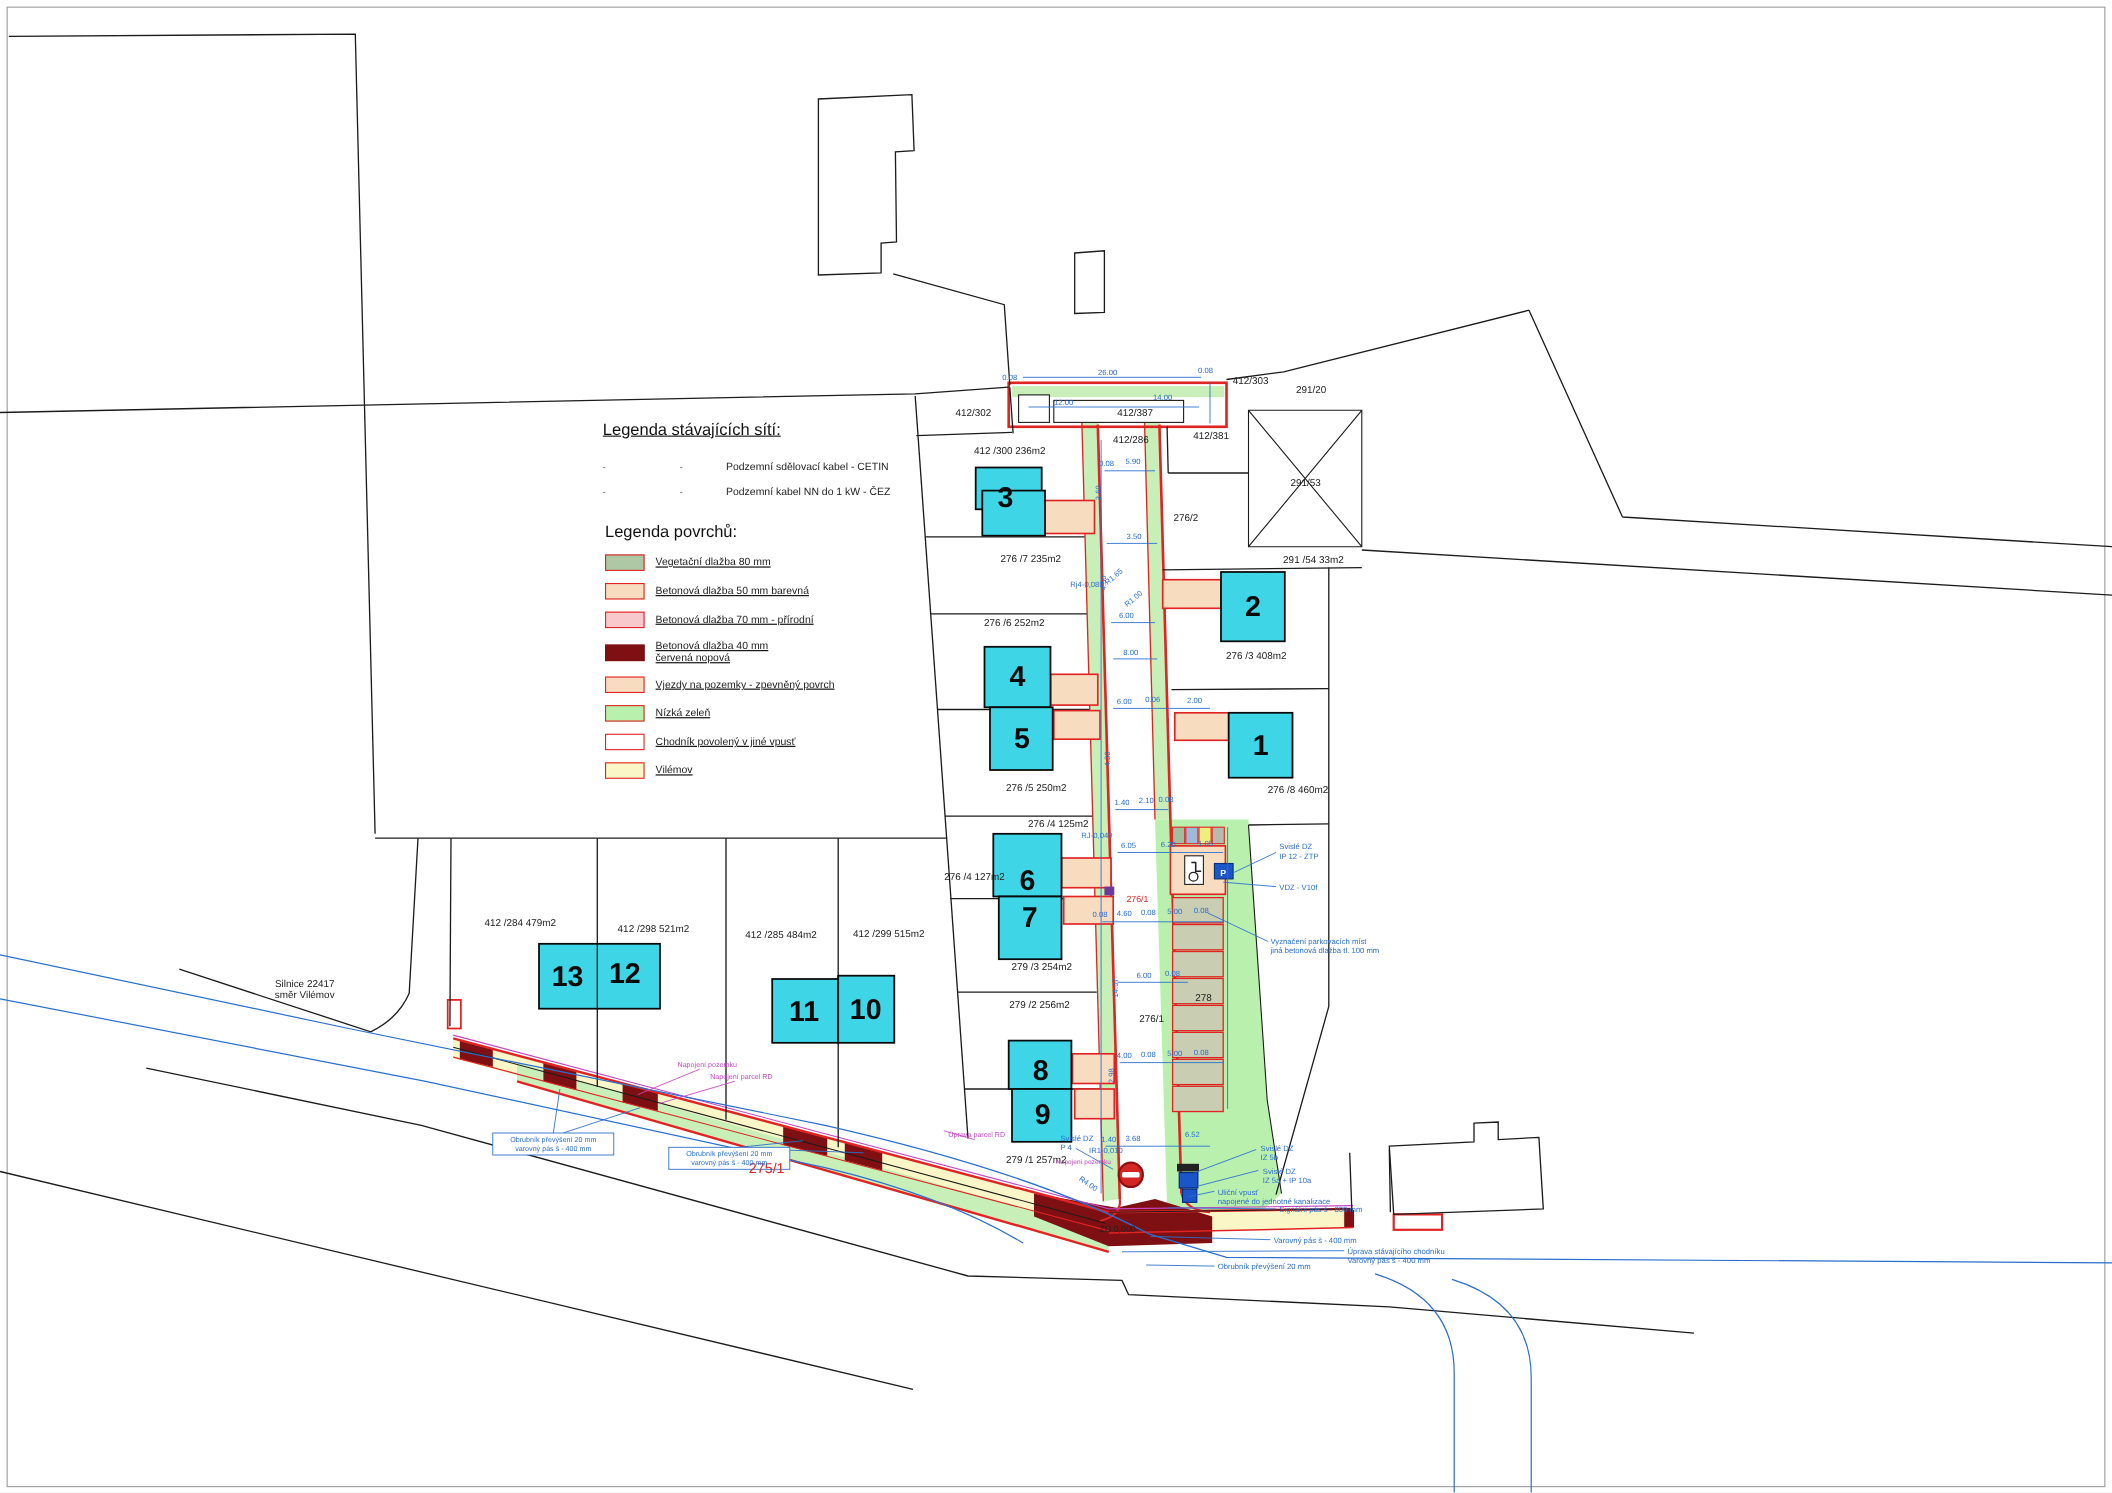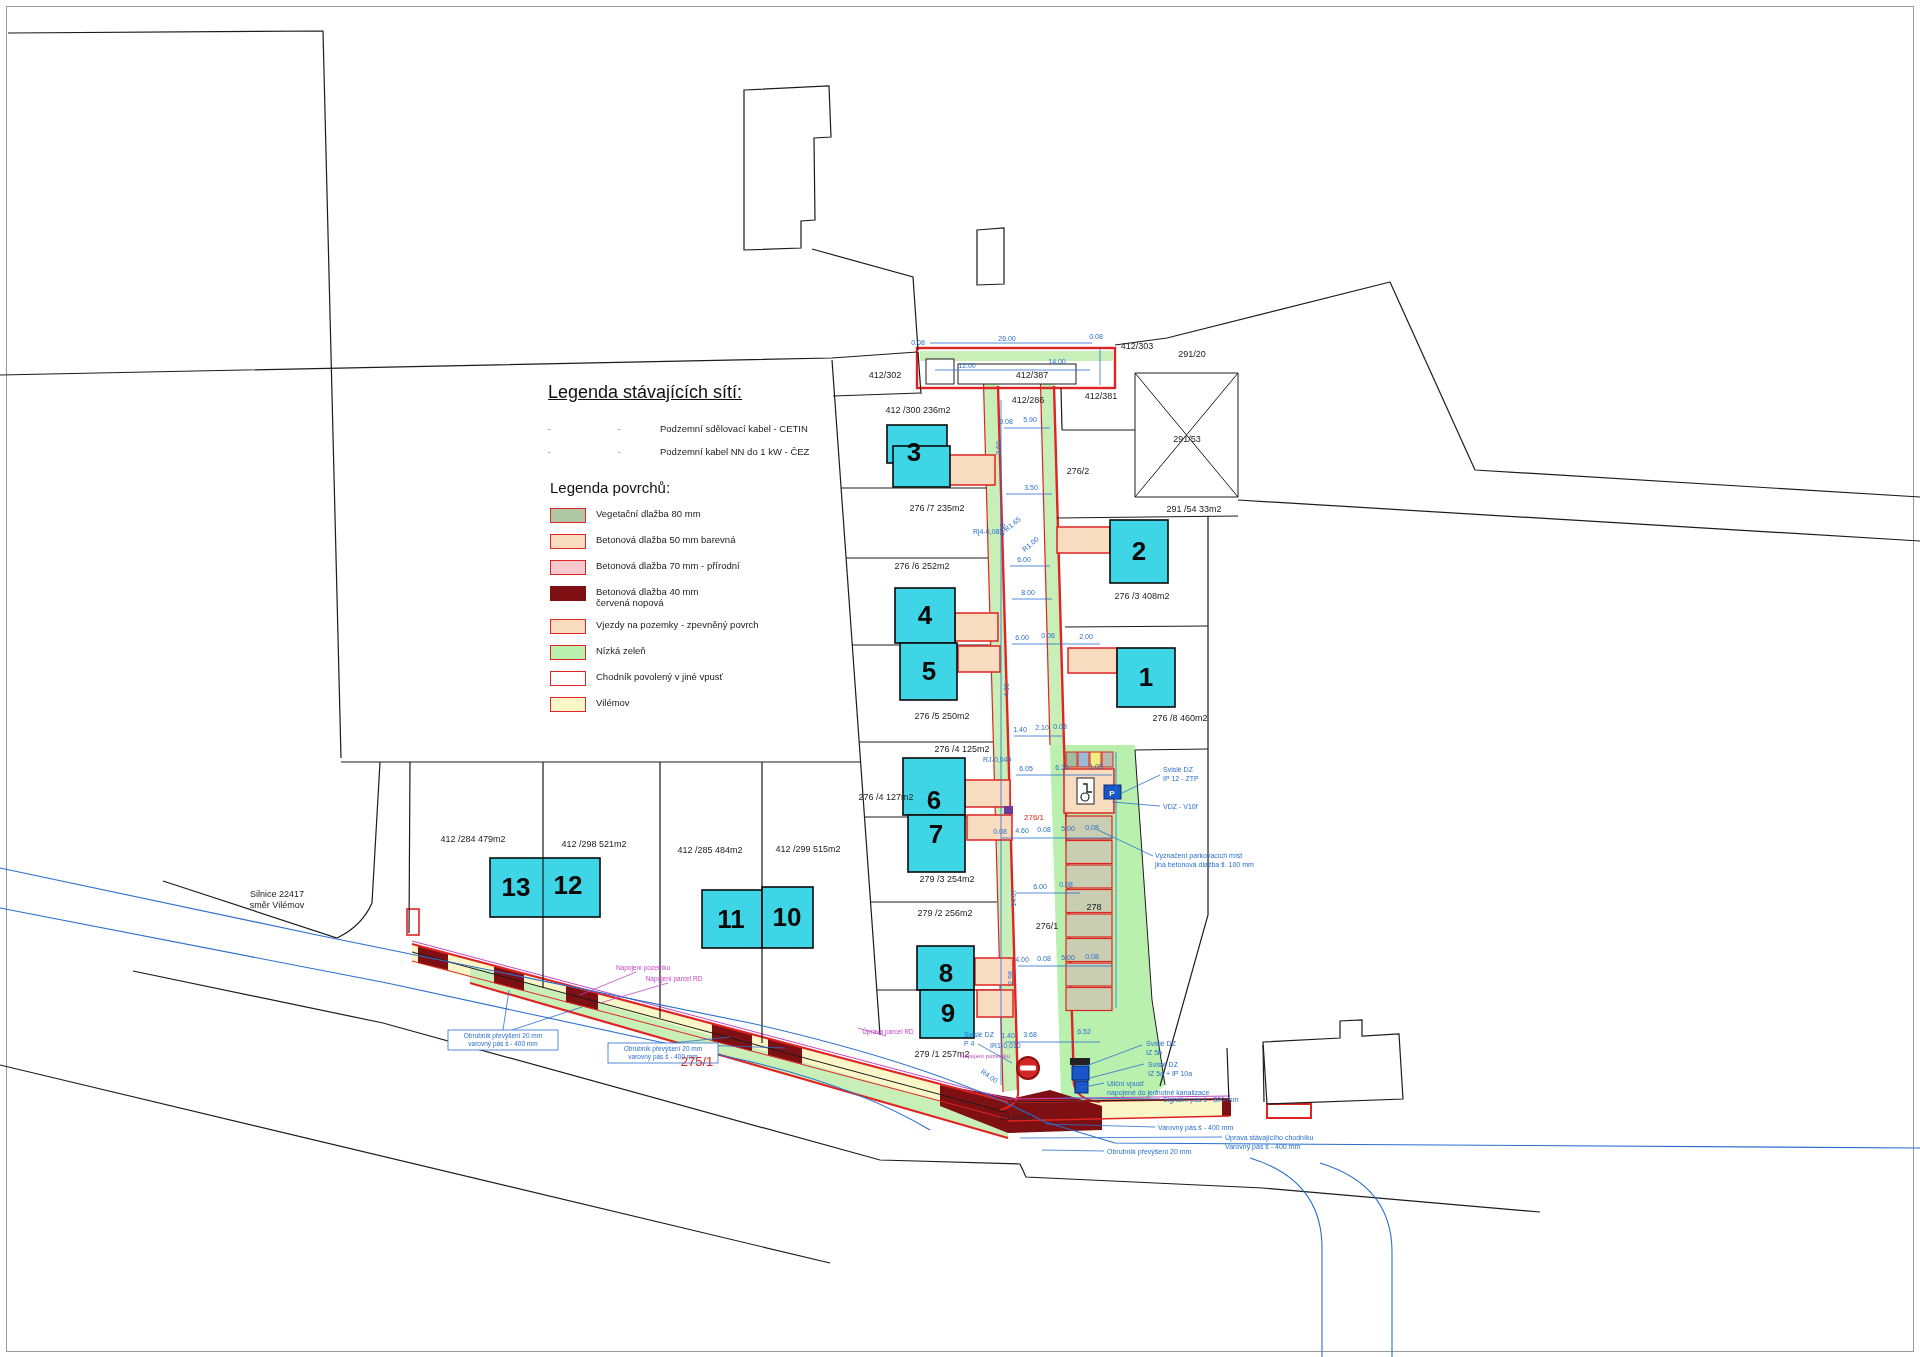--- a/index.html
+++ b/index.html
@@ -1,26 +1,26 @@
 <!DOCTYPE html>
 <html><head>
 <meta charset="utf-8">
 <style>
   html,body{margin:0;padding:0;background:#e8e8e8;font-family:"Liberation Sans","DejaVu Sans",sans-serif;}
   .page{position:relative;width:1920px;height:1357px;background:#ffffff;overflow:hidden;}
   .frame{position:absolute;left:6px;top:6px;width:1906px;height:1344px;border:1px solid #9a9a9a;}
   svg.map{position:absolute;left:0;top:0;width:1920px;height:1357px;}
   .legend{position:absolute;left:548px;top:382px;width:290px;}
-  .lg-title{font-size:18px;color:#111;text-decoration:underline;margin-bottom:14px;}
+  .lg-title{font-size:15px;color:#111;text-decoration:underline;margin-bottom:14px;}
   .lg-title2{font-size:15px;color:#111;margin:16px 0 12px 2px;}
   .net-row{display:flex;align-items:center;height:23px;font-size:9.5px;color:#222;}
   .net-row .m1{width:10px;color:#555;font-size:8px;}
   .net-row .m2{width:22px;margin-left:60px;color:#555;font-size:8px;}
   .net-row .nl{margin-left:20px;white-space:nowrap;}
-  .surf-row{display:flex;margin-bottom:11px;}
+  .surf-row{display:flex;align-items:center;margin-bottom:11px;text-decoration:underline;}
   .surf-row .sw{width:34px;height:13px;border:1.6px solid #e02423;flex:0 0 auto;margin-left:2px;}
   .surf-row .sl{font-size:9.5px;color:#222;margin-left:10px;white-space:pre-line;line-height:11px;}
   text{font-family:"Liberation Sans","DejaVu Sans",sans-serif;}
   .tk{fill:#222222;}
   .tb{fill:#2a6fce;}
   .tr{fill:#e02423;}
   .tm{fill:#c447c4;}
   .tw{fill:#ffffff;font-weight:bold;}
   .bnum{fill:#0a0a0a;font-weight:bold;}
 </style>

